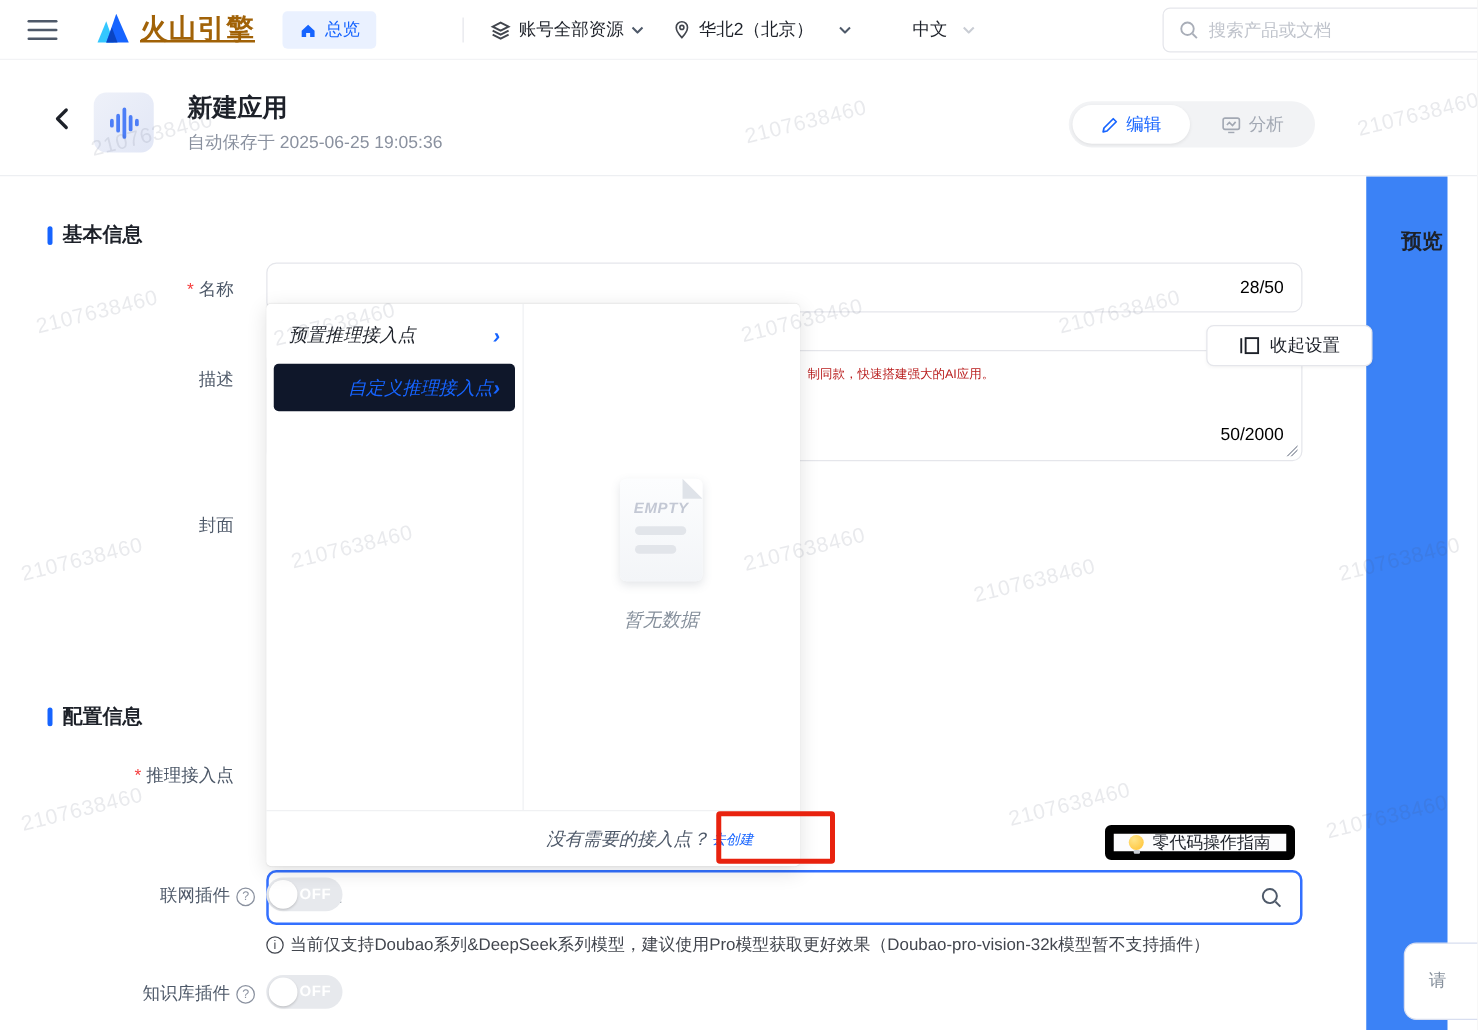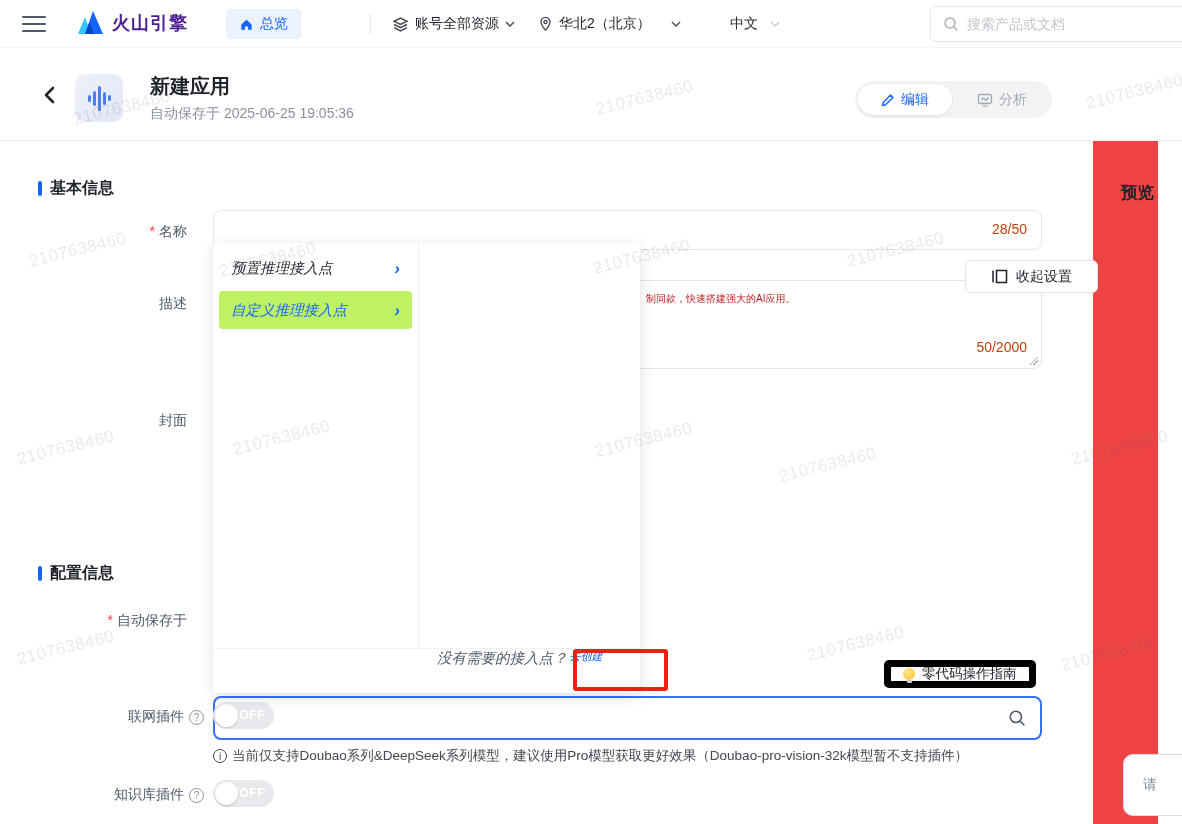--- a/index.html
+++ b/index.html
@@ -7,21 +7,21 @@
   .page {
     position:relative; width:1182px; height:824px; overflow:hidden;
     background:#fff; font-family:"Liberation Sans", sans-serif; color:#1D2129; font-size:14px;
   }
   
   .topbar { position:absolute; left:0; top:0; width:1182px; height:48px; background:#fff; border-bottom:1px solid #F2F3F5; z-index:40; }
   .hamburger { position:absolute; left:22px; top:15px; width:24px; height:18px; cursor:pointer; }
   .hamburger span { display:block; height:2px; background:#4E5969; margin-top:5px; border-radius:1px; }
   .hamburger span:first-child { margin-top:1px; }
   .logo { position:absolute; left:74px; top:8px; display:flex; align-items:center; }
-  .logo-text { font-size:18px; font-weight:bold; color:#4c1d95; letter-spacing:1px; margin-left:6px; }
+  .logo-text { font-size:22px; font-weight:bold; color:#a16207; letter-spacing:1px; margin-left:6px;text-decoration:underline; }
   .overview-btn { position:absolute; left:226px; top:9px; height:30px; padding:0 13px; background:#EAF1FF; border-radius:4px;
     color:#1664FF; display:flex; align-items:center; gap:6px; font-size:14px; cursor:pointer; }
   .tb-divider { position:absolute; top:14px; width:1px; height:20px; background:#E5E6EB; }
   .tb-item { position:absolute; top:0; height:48px; display:flex; align-items:center; gap:6px; color:#1D2129; cursor:pointer; }
   .chev-down { width:10px; height:6px; }
   .search-box { position:absolute; left:930px; top:6px; width:268px; height:36px; border:1px solid #E5E6EB; border-radius:6px;
     background:#fff; display:flex; align-items:center; padding:0 12px; gap:8px; }
   .search-box input { border:none; outline:none; flex:1; font-size:14px; color:#1D2129; font-family:inherit; background:transparent; }
   .search-box input::placeholder { color:#C0C4CC; }
   
@@ -38,21 +38,21 @@
   .seg-inactive { flex:1; display:flex; align-items:center; justify-content:center; gap:6px; color:#A2A8B3; cursor:pointer; }
   
   .section-title { position:absolute; display:flex; align-items:center; gap:8px; font-size:16px; font-weight:600; color:#1D2129; }
   .section-title .bar { width:4px; height:15px; background:#1664FF; border-radius:2px; }
   .flabel { position:absolute; left:60px; width:127px; text-align:right; color:#4E5969; font-size:14px; white-space:nowrap; }
   .flabel .req { color:#F53F3F; margin-right:4px; }
   .flabel-wide { position:absolute; left:40px; width:164px; display:flex; justify-content:flex-end; align-items:center; gap:5px; color:#4E5969; font-size:14px; white-space:nowrap;text-align:right; }
   .q-circle { display:inline-flex; align-items:center; justify-content:center; width:15px; height:15px; border:1px solid #8A919F;
     border-radius:50%; color:#8A919F; font-size:10px; cursor:pointer; }
   .input-box { position:absolute; border:1px solid #E5E6EB; border-radius:8px; background:#fff; }
-  .counter { position:absolute; color:#c2410c; font-size:14px;text-align:right; }
+  .counter { position:absolute; color:#000000; font-size:14px;text-align:right; }
   .desc-text { position:absolute; left:432px; top:11px; color:#b91c1c; font-size:10px; white-space:nowrap; }
   .resize-h { position:absolute; right:3px; bottom:3px; width:9px; height:9px;
     background:linear-gradient(135deg,transparent 50%,#A9AEB8 50%,#A9AEB8 58%,transparent 58%,transparent 70%,#A9AEB8 70%,#A9AEB8 78%,transparent 78%); }
   .collapse-btn { position:absolute; left:965px; top:119px; width:133px; height:33px; background:#fff; border:1px solid #E5E6EB; border-radius:6px;
     display:flex; align-items:center; justify-content:center; gap:8px; font-size:14px; color:#1D2129; cursor:pointer; z-index:25; box-shadow:0 1px 3px rgba(0,0,0,.04); }
   .select-box { position:absolute; left:213px; top:555px; width:829px; height:44px; border:2px solid #3370FF; border-radius:8px; background:#fff;
     display:flex; align-items:center; padding:0 14px; cursor:pointer; }
   .select-box .ph { color:#86909C; font-size:15px; flex:1; }
   .hint-row { position:absolute; left:213px; top:606px; display:flex; align-items:center; gap:5px; color:#42464E; font-size:13.5px; white-space:nowrap; }
   .i-circle { display:inline-flex; align-items:center; justify-content:center; width:14px; height:14px; border:1px solid #42464E; border-radius:50%;
@@ -66,40 +66,40 @@
   .bulb { width:12px; height:12px; border-radius:50%; background:radial-gradient(circle at 35% 30%,#FFE58A,#FFC02E); position:relative; }
   .bulb::after { content:""; position:absolute; left:3.5px; bottom:-3px; width:5px; height:3px; background:#C9CDD4; border-radius:1px; }
   .content { position:absolute; left:0; top:141px; width:1097px; height:683px; background:#fff; }
   
   .dd-panel { position:absolute; left:213px; top:102px; width:427px; height:450px; background:#fff; border-radius:4px;
     box-shadow:0 4px 16px rgba(0,0,0,.12), 0 0 1px rgba(0,0,0,.08); z-index:30;font-style:italic; }
   .dd-left { position:absolute; left:0; top:0; width:205px; height:405px; padding:6px; }
   .dd-item { height:38px; display:flex; align-items:center; justify-content:space-between; padding:0 12px; border-radius:4px;
     font-size:14.5px; color:#1D2129; cursor:pointer; margin-bottom:4px; }
   .dd-item .arr { color:#1664FF; font-size:17px; font-weight:bold; line-height:1; }
-  .dd-item.active { background:#bef264; color:#1664FF; }
+  .dd-item.active { background:#0f172a; color:#1664FF;justify-content:flex-end; }
   .dd-vline { position:absolute; left:205px; top:0; width:1px; height:405px; background:#F0F1F3; }
   .dd-right { position:absolute; left:206px; top:0; width:221px; height:405px; }
   .empty-wrap { position:absolute; left:40px; top:140px; width:140px; text-align:center; }
   .doc-icon { position:relative; width:66px; height:82px; margin:0 auto; background:linear-gradient(180deg,#FCFDFE,#F3F5F8);
     border-radius:5px; box-shadow:0 3px 8px rgba(100,110,130,.18); overflow:hidden; }
   .doc-icon .fold { position:absolute; top:0; right:0; width:0; height:0; border-top:16px solid #fff; border-left:16px solid #DFE3E9; }
   .doc-icon .etext { margin-top:16px; font-size:12px; font-weight:bold; color:#C3C8D4; letter-spacing:.5px; }
   .doc-icon .l1,.doc-icon .l2 { height:7px; border-radius:3.5px; background:#E2E5EA; margin:8px 0 0 12px; }
   .doc-icon .l1 { width:41px; } .doc-icon .l2 { width:33px; }
   .empty-label { margin-top:22px; color:#86909C; font-size:15px; }
   .dd-footer { position:absolute; left:0; bottom:0; width:427px; height:45px; border-top:1px solid #F0F1F3;
-    display:flex; align-items:flex-start; padding-left:224px; font-size:14.5px; color:#4E5969; white-space:nowrap; }
+    display:flex; align-items:center; padding-left:224px; font-size:14.5px; color:#4E5969; white-space:nowrap; }
   .dd-footer .link { margin-left:2px; font-size:11px; }
   .red-box { position:absolute; left:573px; top:508px; width:95px; height:42px; border:4px solid #E8220E; border-radius:3px; z-index:70; }
   
   .scrollbar { position:absolute; left:1097px; top:0; width:17px; height:683px; background:#FCFCFC; border-left:1px solid #F2F3F5; }
   .sb-arrow { position:absolute; left:3px; top:8px; width:0; height:0; border-left:5.5px solid transparent; border-right:5.5px solid transparent; border-bottom:7px solid #A9AEB8; }
   .sb-thumb { position:absolute; left:1.5px; top:28px; width:13px; height:235px; background:#B5B7BB; border-radius:2px; cursor:pointer; }
-  .preview-panel { position:absolute; left:1093px; top:0; width:65px; height:683px; background:#ef4444; }
+  .preview-panel { position:absolute; left:1093px; top:0; width:65px; height:683px; background:#3b82f6; }
   .preview-title { position:absolute; left:28px; top:41px; font-size:16.5px; font-weight:600; color:#1D2129; white-space:nowrap; }
   .preview-input { position:absolute; left:30px; top:613px; width:70px; height:62px; background:#fff; border:1px solid #D8DEF0; border-radius:10px;
     color:#86909C; font-size:14px; padding:21px 0 0 19px; }
   
   .wm { position:absolute; font-size:17px; color:rgba(71,84,110,.12); transform:rotate(-14deg); letter-spacing:.5px; z-index:60; pointer-events:none; white-space:nowrap; }
   .wm:nth-of-type(1){left:72px;top:98px} .wm:nth-of-type(2){left:595px;top:88px} .wm:nth-of-type(3){left:1085px;top:82px}
   .wm:nth-of-type(4){left:28px;top:240px} .wm:nth-of-type(5){left:218px;top:250px} .wm:nth-of-type(6){left:592px;top:247px}
   .wm:nth-of-type(7){left:846px;top:240px} .wm:nth-of-type(8){left:16px;top:438px} .wm:nth-of-type(9){left:232px;top:428px}
   .wm:nth-of-type(10){left:594px;top:430px} .wm:nth-of-type(11){left:778px;top:455px} .wm:nth-of-type(12){left:1070px;top:438px}
   .wm:nth-of-type(13){left:16px;top:638px} .wm:nth-of-type(14){left:806px;top:634px} .wm:nth-of-type(15){left:1060px;top:644px}
@@ -227,21 +227,21 @@
       </svg>
       <span>收起设置</span>
     </div>
 
     <div class="section-title" style="left:38px; top:422px">
       <span class="bar"></span>
       <span>配置信息</span>
     </div>
 
     <div class="flabel" style="top:471px">
-      <span class="req">*</span><span>自动保存于</span>
+      <span class="req">*</span><span>推理接入点</span>
     </div>
     <div class="select-box">
       <span class="ph">请选择</span>
       <svg width="18" height="18" viewBox="0 0 16 16" fill="none" stroke="#4E5969" stroke-width="1.4">
         <circle cx="7" cy="7" r="5"></circle>
           <line x1="11" y1="11" x2="14.5" y2="14.5"></line>
       </svg>
     </div>
     <div class="hint-row">
       <i class="i-circle">i</i>
@@ -276,20 +276,31 @@
         <div class="dd-item">
           <span>预置推理接入点</span>
           <span class="arr">›</span>
         </div>
         <div class="dd-item active">
           <span>自定义推理接入点</span>
           <span class="arr">›</span>
         </div>
       </div>
       <div class="dd-vline"></div>
+      <div class="dd-right">
+        <div class="empty-wrap">
+          <div class="doc-icon">
+            <span class="fold"></span>
+            <div class="etext">EMPTY</div>
+            <div class="l1"></div>
+              <div class="l2"></div>
+          </div>
+          <div class="empty-label">暂无数据</div>
+        </div>
+      </div>
       <div class="dd-footer">
         <span>没有需要的接入点？</span>
         <span class="link">去创建</span>
       </div>
     </div>
     <div class="red-box"></div>
 
     <div class="scrollbar">
       <span class="sb-arrow"></span>
       <span class="sb-thumb"></span>

